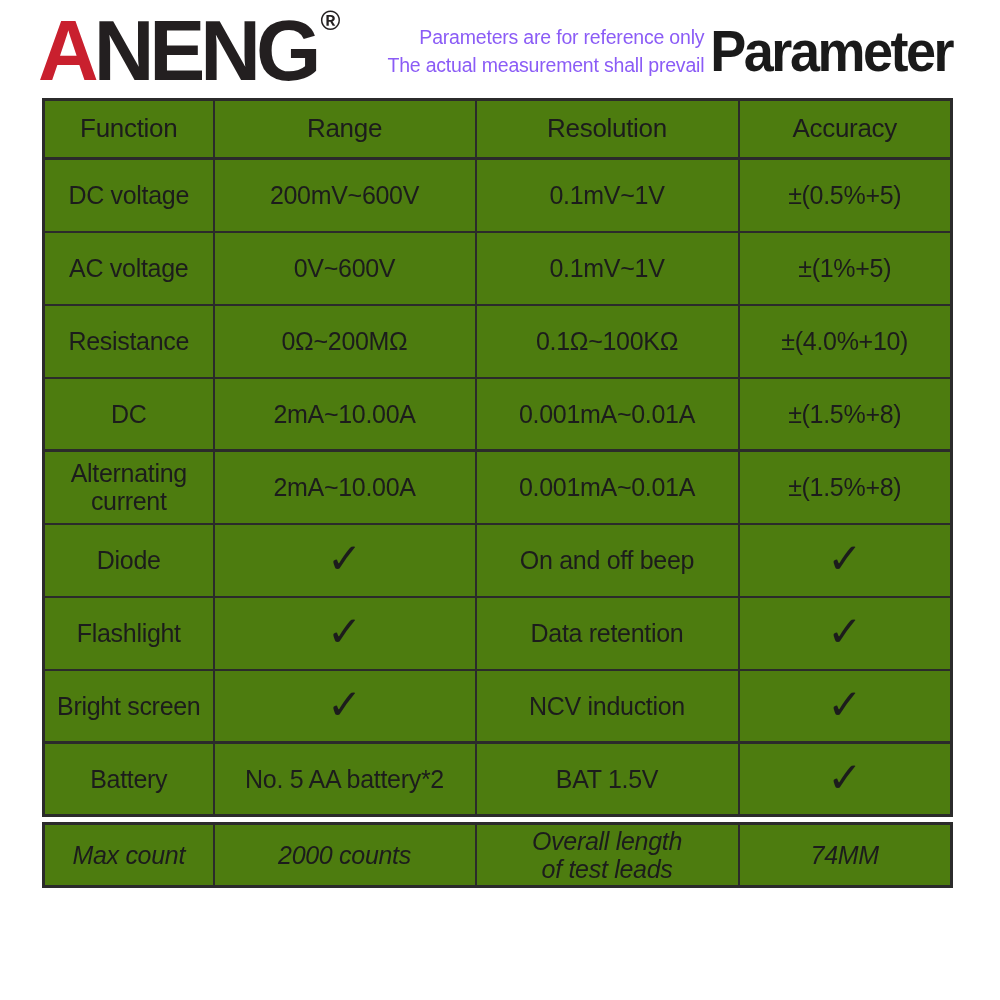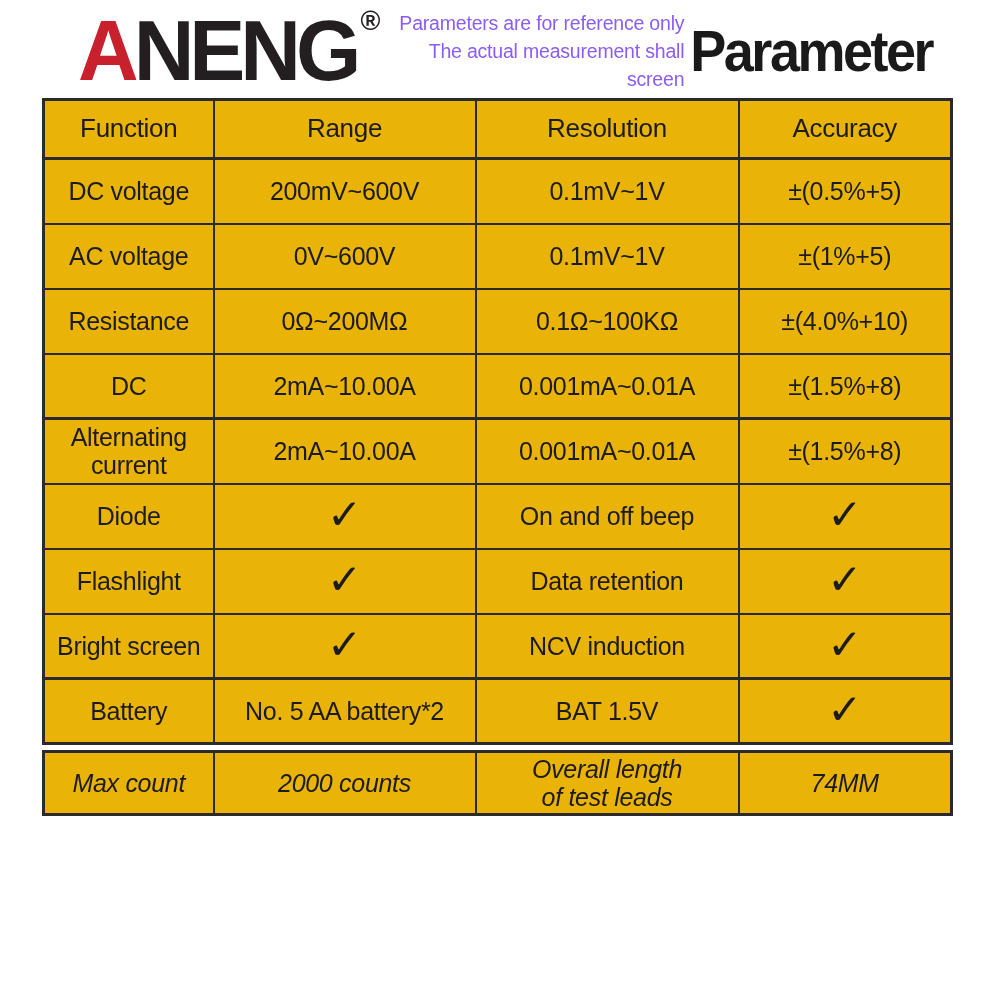--- a/index.html
+++ b/index.html
@@ -1,60 +1,60 @@
 <!DOCTYPE html>
 <html><head>
 <meta charset="utf-8">
 <style>
   * { margin:0; padding:0; box-sizing:border-box; }
   html,body { width:1000px; height:1000px; background:#ffffff; overflow:hidden;
               font-family:"Liberation Sans","DejaVu Sans",sans-serif; color:#1c1c1c; }
   .page { position:relative; width:1000px; height:1000px; }
 
   
-  .hdr { display:flex; align-items:center; height:96px; padding:6px 68px 0 38px;margin-left:40px; }
+  .hdr { display:flex; align-items:center; height:96px; padding:6px 48px 0 38px; }
   .logo { position:relative; font-weight:bold; font-size:84px; line-height:0.95;
           letter-spacing:-5px; white-space:nowrap; transform:scaleY(1.02); }
   .logo .a    { color:#c9202e; }
   .logo .rest { color:#231f20; }
   .logo .reg  { font-size:27px; font-weight:bold; color:#231f20; letter-spacing:0;
                 vertical-align:top; position:relative; top:-2px; left:4px; }
   .disc { margin-left:auto; text-align:right; font-size:19.5px; color:#8b5cf6;
           line-height:1.45; letter-spacing:-0.2px; padding-right:6px; }
   .title { font-size:54px; font-weight:bold; letter-spacing:-2.5px; color:#1a1a1a;
            white-space:nowrap; transform:scaleY(1.05); }
 
   
   table { border-collapse:collapse; table-layout:fixed; width:908px; margin-left:42px;
-          background:#eab308; }
+          background:#4d7c0f; }
   .main-table { margin-top:2px; }
   col.c1{width:170px;} col.c2{width:262px;} col.c3{width:263px;} col.c4{width:213px;}
   th,td { border:2px solid #2b2b2b; text-align:center; vertical-align:middle;
           font-size:25px; letter-spacing:-0.3px; line-height:1.12;
           white-space:pre-line; padding:2px 4px; overflow:hidden; }
   .main-table { border:3px solid #2b2b2b; }
   thead tr { height:59px; }
   thead th { font-size:26px; font-weight:normal; border-bottom-width:3px; }
-  tbody tr { height:65px; }
+  tbody tr { height:73px; }
   tbody tr:nth-child(5) td, tbody tr:nth-child(9) td { border-top-width:3px; }
   td.check { font-size:42px; font-weight:normal; line-height:0.9; padding-top:0; }
 
   .foot-table { margin-top:5px; border:3px solid #2b2b2b; }
   .foot-table tr { height:62px;font-style:italic; }
 </style>
 </head>
 <body>
 
 <div class="page">
 
   <div class="hdr">
     <div class="logo"><span class="a">A</span><span class="rest">NENG</span><span class="reg">®</span></div>
     <div class="disc">
       <div>Parameters are for reference only</div>
-      <div>The actual measurement shall screen</div>
+      <div>The actual measurement shall prevail</div>
     </div>
     <h1 class="title">Parameter</h1>
   </div>
 
   <table class="main-table">
     <colgroup>
         <col class="c1">
         <col class="c2">
         <col class="c3">
         <col class="c4">

